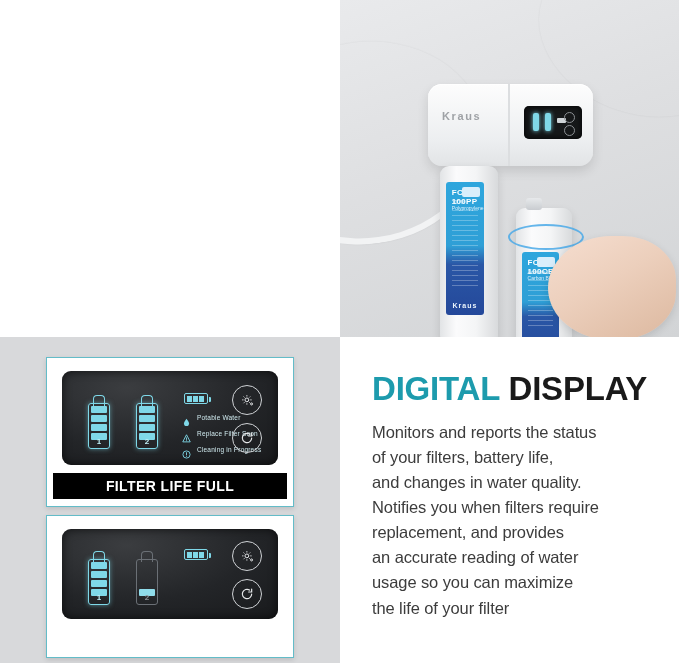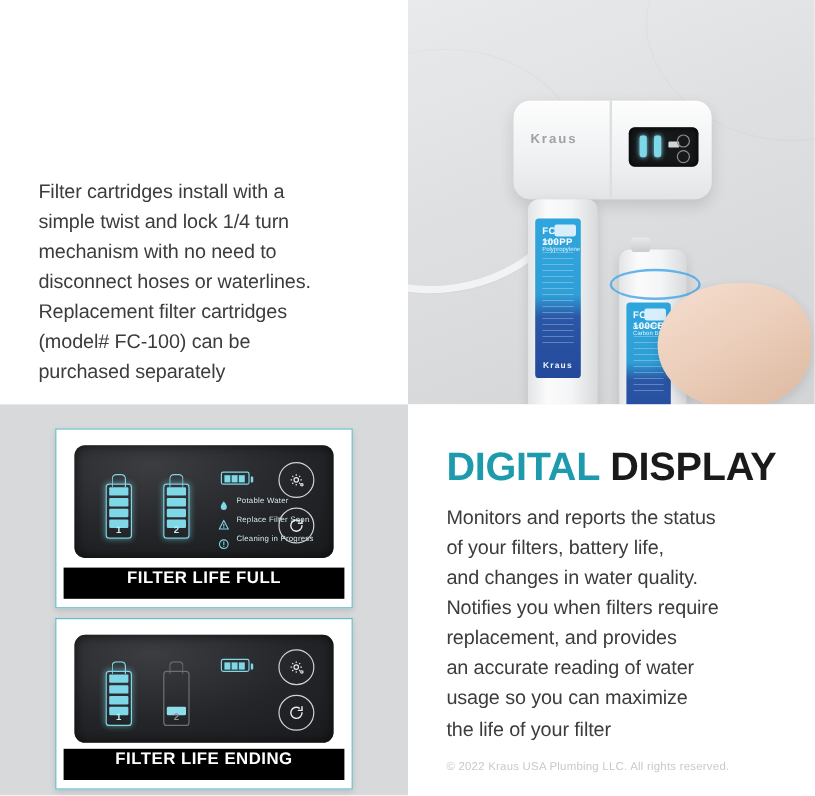--- a/index.html
+++ b/index.html
@@ -115,38 +115,31 @@
 
   .status-row{position:absolute;display:flex;align-items:center;gap:6px;}
   .status-row .st-label{font-size:6.5px;color:#cfe9ee;letter-spacing:.2px;white-space:nowrap;}
   .st-ico{width:9px;height:9px;flex:0 0 9px;position:relative;}
 
   .btn-circle{position:absolute;width:30px;height:30px;border-radius:50%;
     border:1.4px solid #cfd2d5;box-sizing:border-box;
     display:flex;align-items:center;justify-content:center;color:#e6e8ea;}
 
   .caption{position:absolute;left:6px;right:6px;bottom:7px;height:26px;background:#000000;
-    display:flex;align-items:flex-start;justify-content:center;}
+    display:flex;align-items:center;justify-content:center;}
   .caption span{color:#ffffff;font-size:14px;font-weight:700;letter-spacing:.4px;}
 </style>
 </head>
 <body>
 
 <div class="sheet">
 
   <div class="q" id="q-tl">
     <h1 class="headline" id="h-easy">
     </h1>
-    <p class="body-copy" id="copy-easy">Filter cartridges install with a
-simple twist and lock 1/4 turn
-mechanism with no need to
-disconnect hoses or waterlines.
-Replacement filter cartridges
-(model# FC-100) can be
-purchased separately</p>
   </div>
 
   <div class="q" id="q-tr">
     <div class="photo">
       <div class="hose" id="hose-r"></div>
       <div class="hose" id="hose-l"></div>
 
       <div class="head-unit">
         <div class="head-seam"></div>
         <div class="brand-mark">Kraus</div>
@@ -297,34 +290,30 @@
             <circle cx="18.5" cy="17.5" r="1.6"></circle>
           </svg>
         </div>
         <div class="btn-circle" style="right:16px;top:50px">
           <svg viewBox="0 0 24 24" width="16" height="16" fill="none" stroke="#e6e8ea" stroke-width="1.8" stroke-linecap="round">
             <path d="M19 12a7 7 0 1 1-3.2-5.9"></path>
               <path d="M19 4.5V9h-4.5"></path>
           </svg>
         </div>
       </div>
-      <div class="caption">
-        <span>FILTER LIFE ENDING</span>
-      </div>
     </div>
   </div>
 
   <div class="q" id="q-br"></div>
 
   <h2 class="headline" id="h-digital">
     <span class="hl-accent">DIGITAL</span><span class="hl-dark"> DISPLAY</span>
   </h2>
   <p class="body-copy" id="copy-digital">Monitors and reports the status
 of your filters, battery life,
 and changes in water quality.
 Notifies you when filters require
 replacement, and provides
 an accurate reading of water
 usage so you can maximize
 the life of your filter</p>
 
-  <div class="copyright">© 2022 Kraus USA Plumbing LLC. All rights reserved.</div>
 </div>
 
 </body></html>

